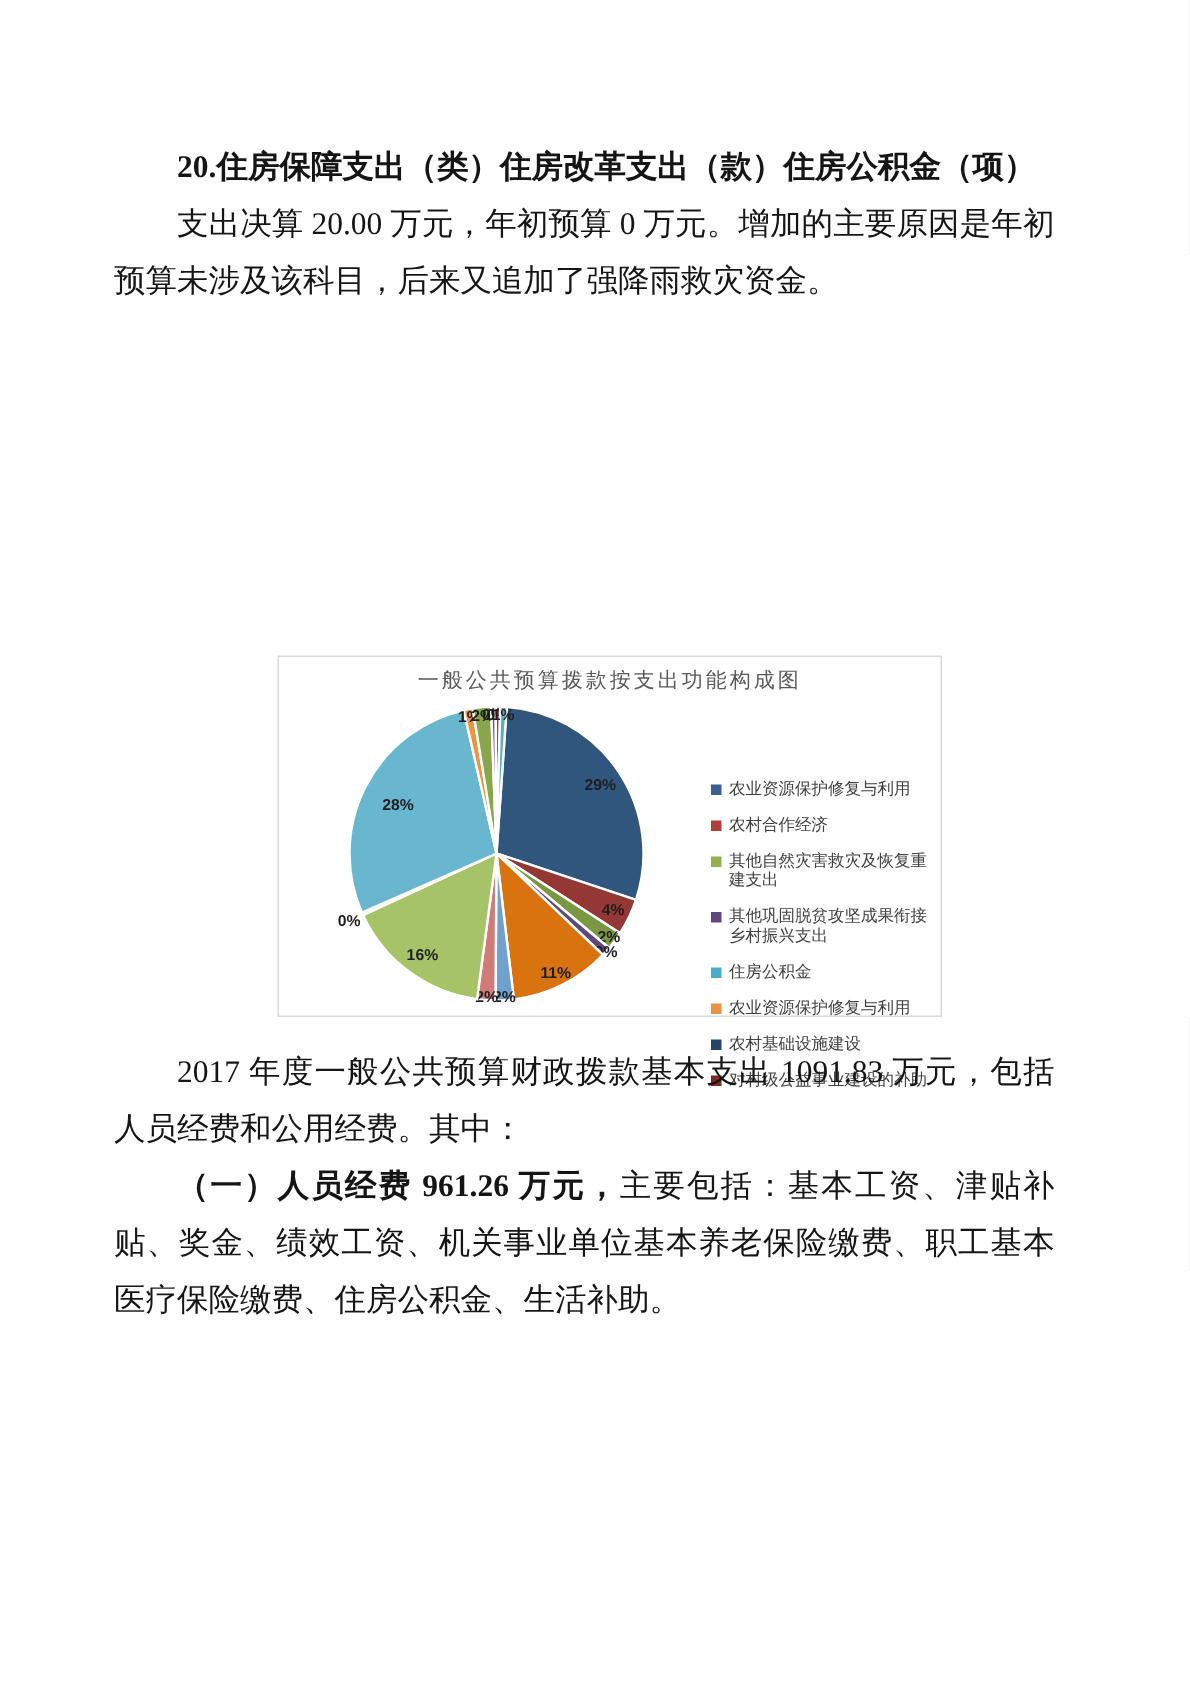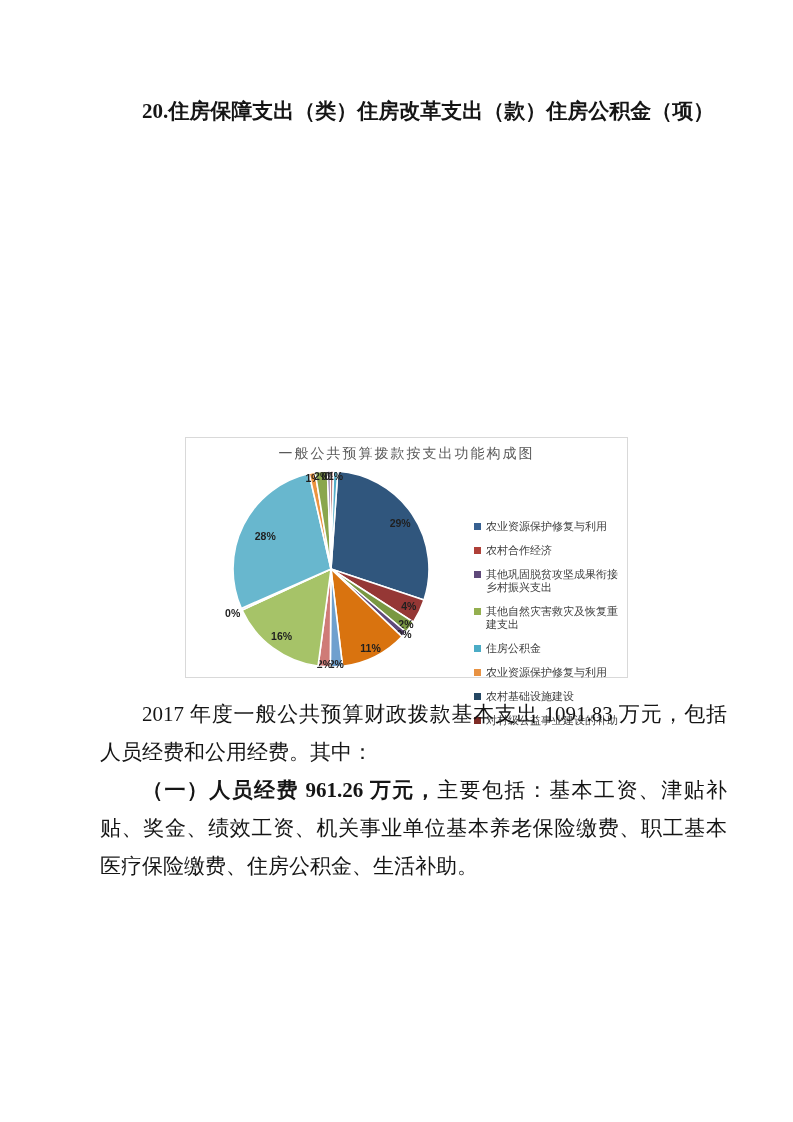--- a/index.html
+++ b/index.html
@@ -1,18 +1,18 @@
 <!DOCTYPE html>
 <html><head>
 <meta charset="utf-8">
 <style>
   html,body{margin:0;padding:0;background:#e9e9e9;}
   .page{position:relative;width:793px;height:1122px;background:#ffffff;margin:0 auto;overflow:hidden;
         font-family:"Liberation Serif","DejaVu Serif",serif;color:#151515;}
-  .textblock{position:absolute;left:100px;width:627px;font-size:21px;line-height:38px;
+  .textblock{position:absolute;left:76px;width:627px;font-size:21px;line-height:38px;
              text-align:justify;text-justify:inter-ideograph;}
   .textblock p{margin:0;text-indent:2em;}
   .heading{font-weight:700;}
   .lead-bold{font-weight:700;}
   
   .chartbox{position:absolute;left:185px;top:437px;width:443px;height:241px;background:#ffffff;
             border:1px solid #d9d9d9;box-sizing:border-box;font-family:"Liberation Sans","DejaVu Sans",sans-serif;}
   .ctitle{margin-top:7px;text-align:center;font-size:14px;letter-spacing:2px;color:#595959;}
   .pie-svg{position:absolute;left:0;top:26px;}
   .plabel{font:700 10.5px "Liberation Sans","DejaVu Sans",sans-serif;fill:#1f1f1f;text-anchor:middle;}
@@ -21,20 +21,21 @@
                font-size:11px;line-height:13px;color:#404040;}
   .swatch{flex:0 0 auto;width:7px;height:7px;margin:3px 5px 0 0;}
 </style>
 </head>
 <body>
 
 <div class="page">
 
   <div class="textblock" style="top:92px;">
     <p class="heading">20.住房保障支出（类）住房改革支出（款）住房公积金（项）</p>
+    <p>支出决算 20.00 万元，年初预算 0 万元。增加的主要原因是年初预算未涉及该科目，后来又追加了强降雨救灾资金。</p>
   </div>
 
   <div class="chartbox">
     <div class="ctitle">一般公共预算拨款按支出功能构成图</div>
     <svg class="pie-svg" width="300" height="213" xmlns="http://www.w3.org/2000/svg">
         <path d="M145,105 L151.84,7.24 A98,98 0 0 1 237.99,135.93 Z" fill="#30567D" stroke="#ffffff" stroke-width="1.6"></path>
         <text x="214.2" y="62.7" class="plabel">29%</text>
         <path d="M145,105 L237.99,135.93 A98,98 0 0 1 227.38,158.09 Z" fill="#953735" stroke="#ffffff" stroke-width="1.6"></path>
         <text x="222.8" y="146.3" class="plabel">4%</text>
         <path d="M145,105 L227.38,158.09 A98,98 0 0 1 220.07,167.99 Z" fill="#7A9842" stroke="#ffffff" stroke-width="1.6"></path>
@@ -67,26 +68,26 @@
     <div class="legend">
         <div class="legend-item">
           <span class="swatch" style="background: rgb(55, 96, 145);"></span>
           <span>农业资源保护修复与利用</span>
         </div>
         <div class="legend-item">
           <span class="swatch" style="background: rgb(175, 64, 56);"></span>
           <span>农村合作经济</span>
         </div>
         <div class="legend-item">
+          <span class="swatch" style="background: rgb(148, 175, 79);"></span>
+          <span>其他自然灾害救灾及恢复重建支出</span>
+        </div>
+        <div class="legend-item">
           <span class="swatch" style="background: rgb(95, 73, 122);"></span>
           <span>其他巩固脱贫攻坚成果衔接乡村振兴支出</span>
-        </div>
-        <div class="legend-item">
-          <span class="swatch" style="background: rgb(148, 175, 79);"></span>
-          <span>其他自然灾害救灾及恢复重建支出</span>
         </div>
         <div class="legend-item">
           <span class="swatch" style="background: rgb(75, 172, 198);"></span>
           <span>住房公积金</span>
         </div>
         <div class="legend-item">
           <span class="swatch" style="background: rgb(232, 146, 66);"></span>
           <span>农业资源保护修复与利用</span>
         </div>
         <div class="legend-item">

